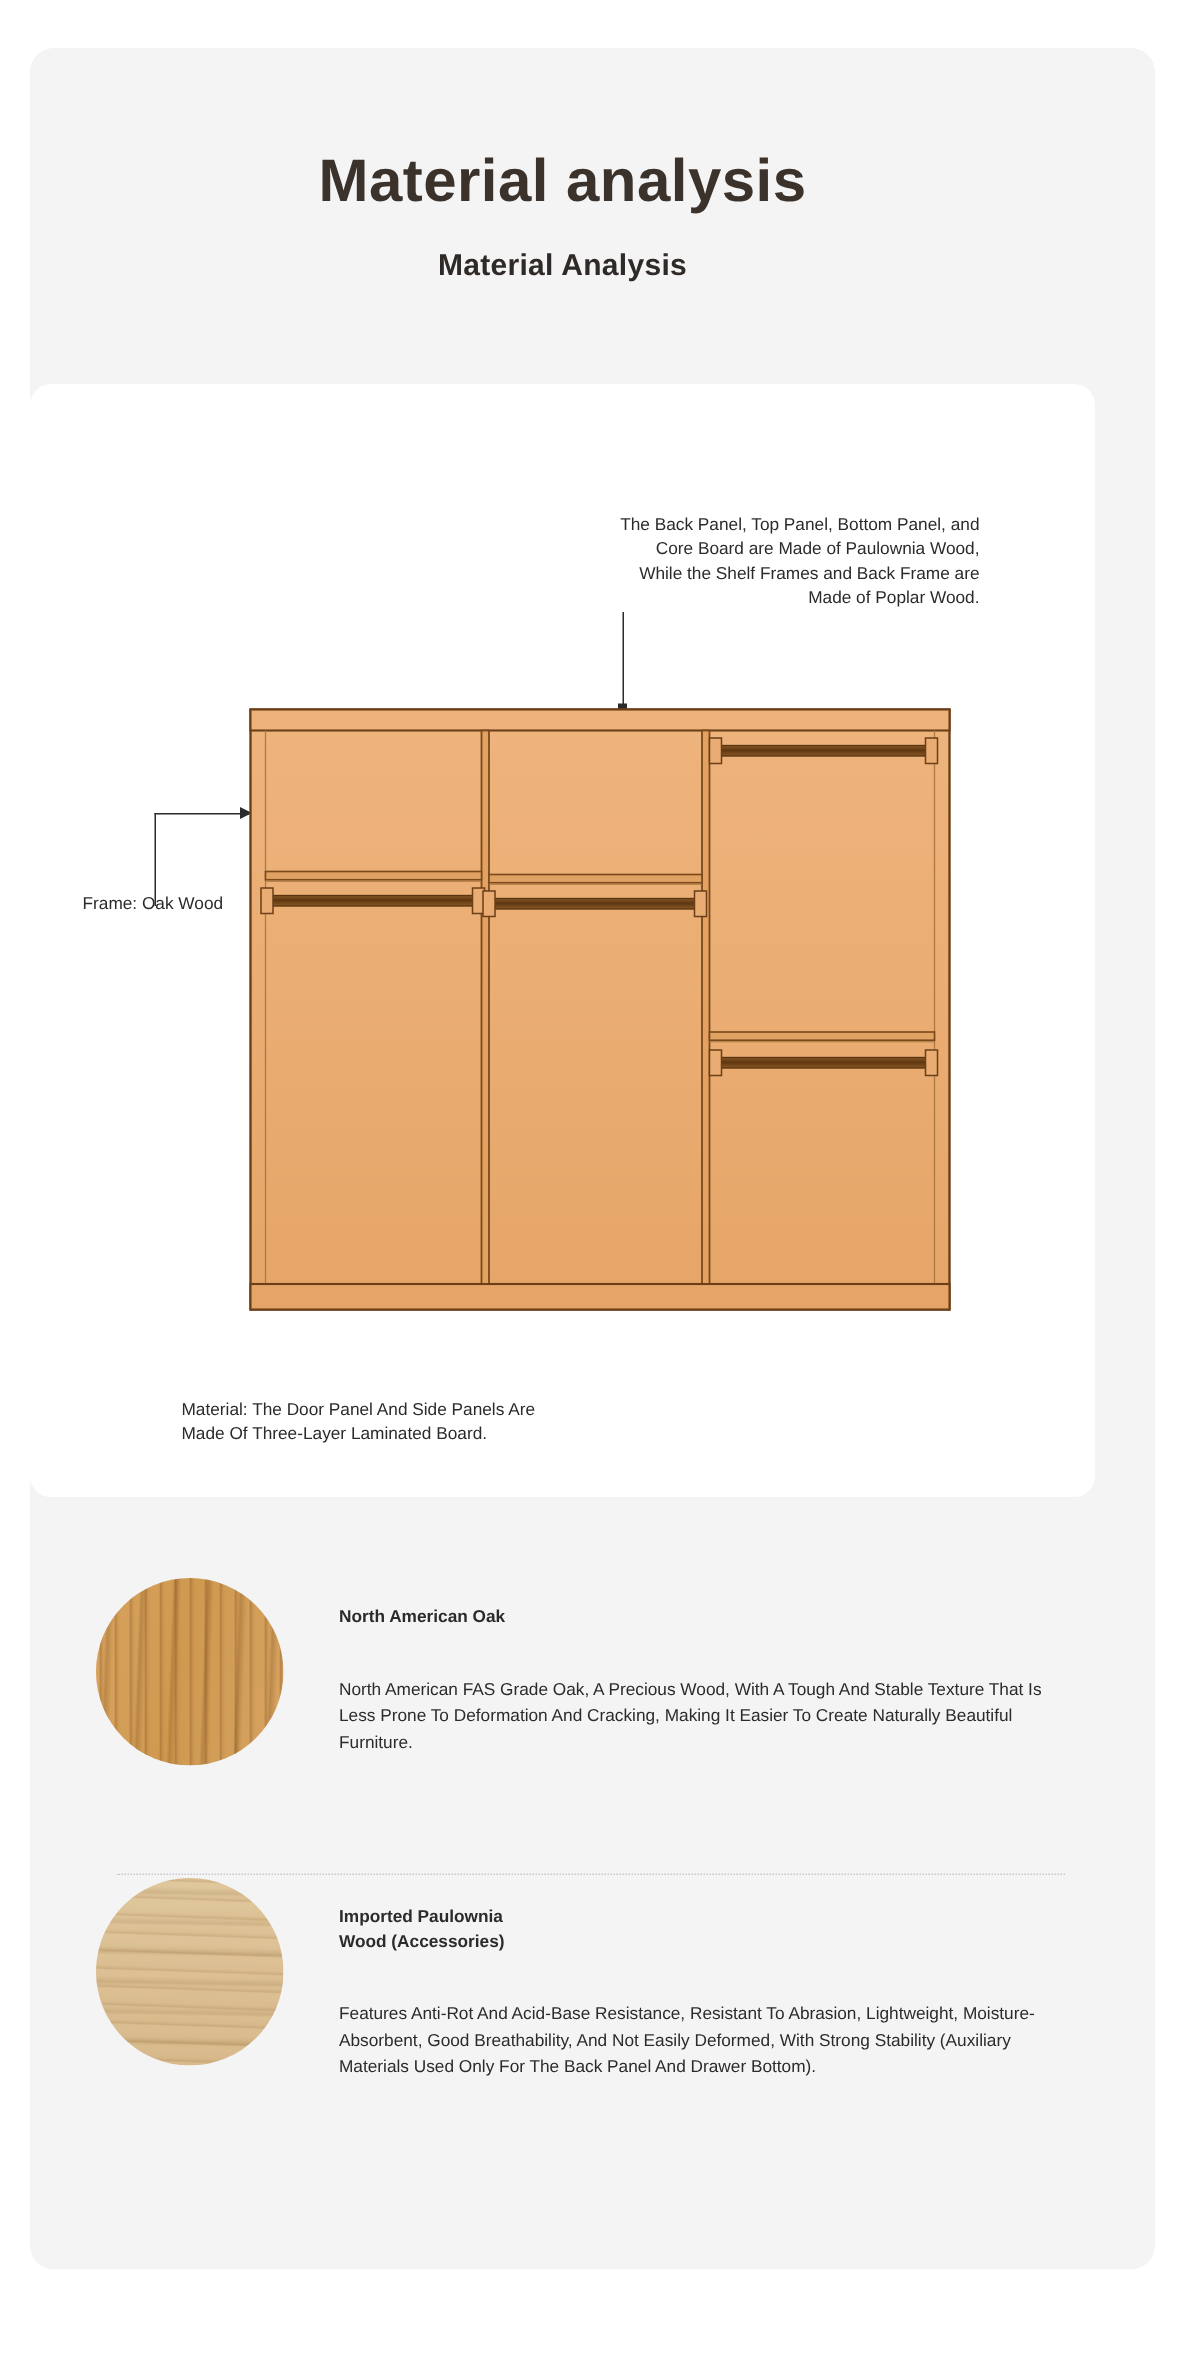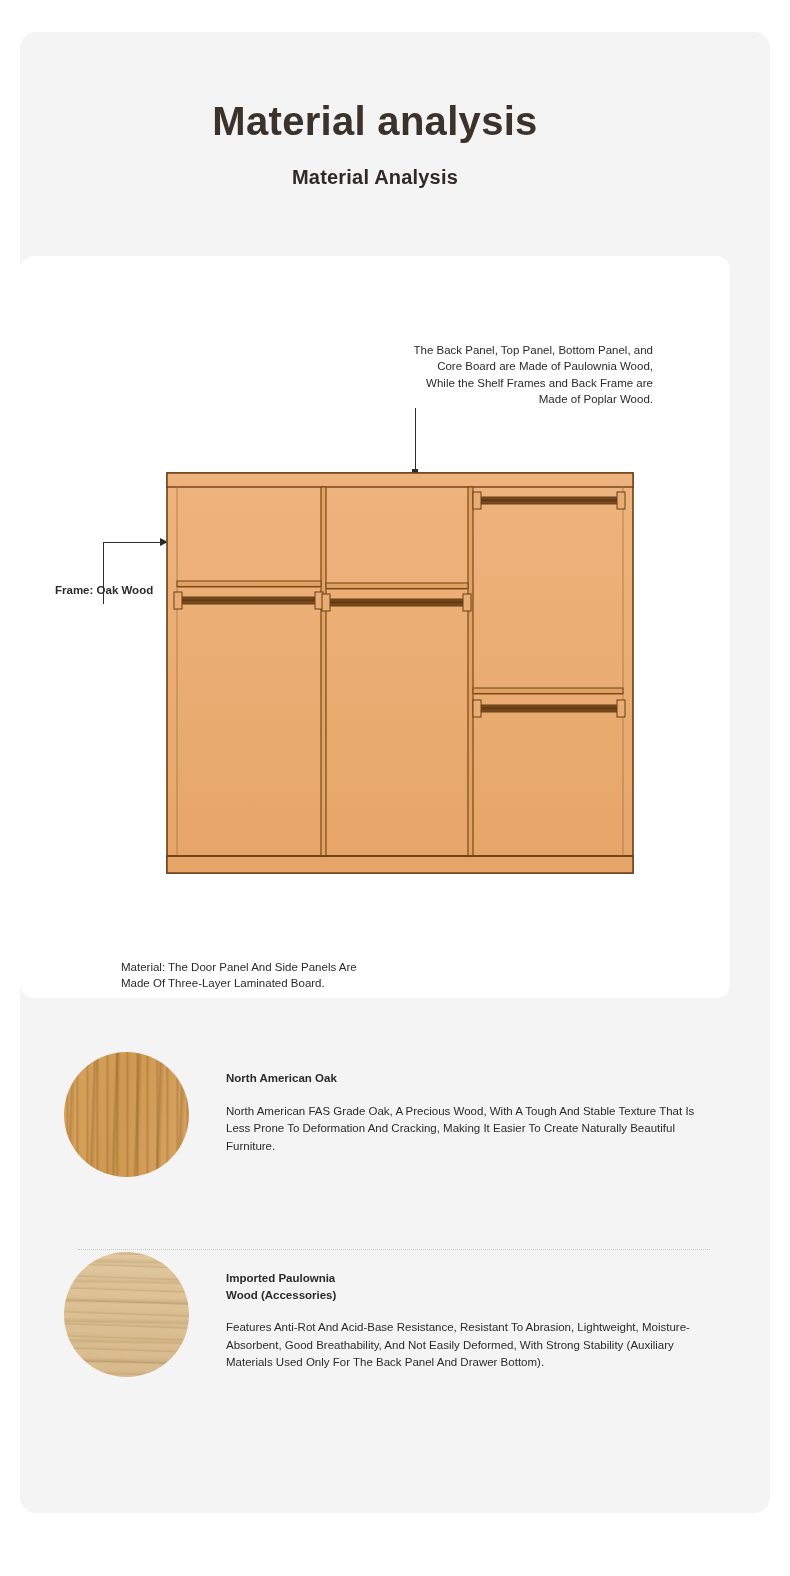--- a/index.html
+++ b/index.html
@@ -67,22 +67,22 @@
 
   
   .anno-text {
     position: absolute;
     font-size: 11.5px;
     line-height: 1.42;
     color: #2b2b2b;
     white-space: pre-line;
   }
   #anno-top      { left: 323px; top: 86px;  width: 310px; text-align: right; }
-  #anno-left     { left: 35px;  top: 326px; width: 120px; font-weight: bold; }
-  #anno-bottom   { left: 101px; top: 703px; width: 320px; }
+  #anno-left     { left: 35px;  top: 339px; width: 120px; }
+  #anno-bottom   { left: 101px; top: 676px; width: 320px; }
 
   
   .leader { position: absolute; background: #2b2b2b; }
   #leader-top-v  { left: 395px; top: 152px; width: 1.4px; height: 66px; }
   #leader-top-dot{
     left: 392px; top: 213px; width: 6px; height: 6px;
     background: #2b2b2b; position: absolute;
   }
   #leader-left-h {
     left: 83px; top: 286px; width: 63px; height: 1.4px;
@@ -160,21 +160,21 @@
 
   .sample-body { padding-top: 18px; flex: 1 1 auto; }
   .sample-name {
     font-size: 11.5px;
     font-weight: 700;
     color: #2b2b2b;
     line-height: 1.45;
     white-space: pre-line;
   }
   .sample-desc {
-    margin-top: 16px;
+    margin-top: 32px;
     font-size: 11.5px;
     line-height: 1.52;
     color: #2b2b2b;
   }
   #sample-row-1 .sample-desc { }
 
   
   #divider {
     position: absolute;
     left: 78px;

